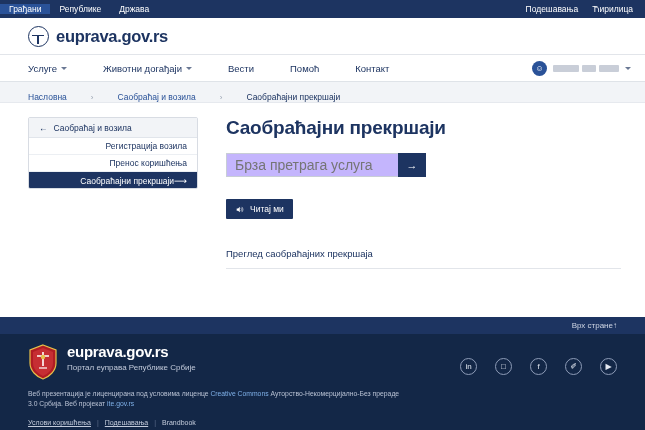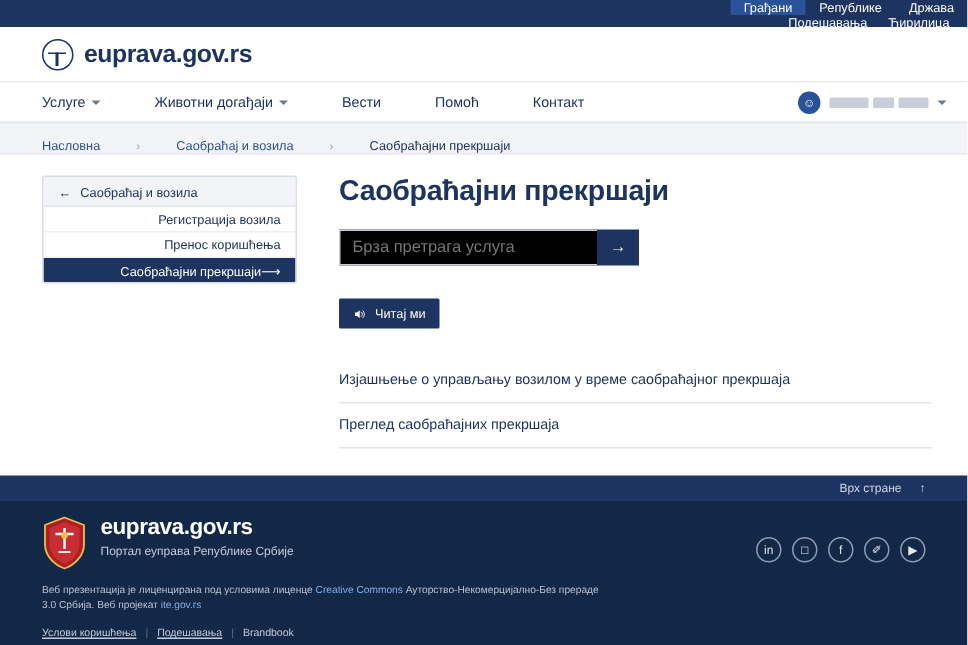--- a/index.html
+++ b/index.html
@@ -11,24 +11,23 @@
     color: #1b2a4a;
     overflow: hidden;
     font-size: 11px;
   }
 
   
   .topbar {
     height: 18px;
     background: #1d3461;
     display: flex;
-    align-items: flex-end;
+    align-items: center;
     color: #ffffff;
     font-size: 8.5px;
-    flex-direction: column;
   }
   .topbar-left { display:flex; align-items:stretch; }
   .topbar-right { margin-left:auto; display:flex; align-items:center; gap:14px; padding-right:12px; }
   .tb-tab {
     display:flex; align-items:center;
     padding: 0 9px;
     color:#ffffff;
     white-space:nowrap;
   }
   .tb-tab.active { background:#2a5298; }
@@ -180,26 +179,26 @@
     font-weight: bold;
     color:#1d3461;
     letter-spacing:-0.2px;
     margin: 0 0 14px 0;
   }
   .searchrow { display:flex; height:24px; margin-bottom: 22px; }
   .search-input {
     width: 172px;
     border:1px solid #c8cdd6;
     border-right:none;
-    font-size:11px;
+    font-size:14px;
     padding: 0 8px;
     color:#5a6274;
     font-family:"Liberation Sans", sans-serif;
     outline:none;
-    background:#000000;
+    background:#c4b5fd;
   }
   .search-btn {
     width: 28px;
     background:#1d3461;
     border:none;
     color:#fff;
     font-size:11px;
     display:flex;align-items:center;justify-content:center;
     cursor:pointer;
   }
@@ -233,21 +232,21 @@
   
   .topof {
     background:#1d3461;
     height:17px;
     display:flex;
     align-items:center;
     justify-content:flex-end;
     padding-right: 28px;
     color:#cfd6e4;
     font-size:8px;
-    gap:12px;
+    gap:0;
   }
   .footer {
     background:#132747;
     color:#ffffff;
     height: 98px;
     padding: 10px 28px 0 28px;
     position:relative;
   }
   .f-top { display:flex; align-items:flex-start; }
   .coat {
@@ -263,21 +262,21 @@
     line-height:1.5;
     margin-top: 9px;
     max-width: 420px;
   }
   .f-desc a { color:#7fb0e8; text-decoration:none; }
   .socials {
     position:absolute;
     right: 28px;
     top: 24px;
     display:flex;
-    gap:7px;
+    gap:18px;
   }
   .soc {
     width:17px;height:17px;border-radius:50%;
     border:1px solid #8e9cb8;
     display:flex;align-items:center;justify-content:center;
     color:#e3e8f1;
     font-size:8px;
   }
   .f-bottom {
     position:absolute;
@@ -387,21 +386,20 @@
 
     <button class="read-btn">
       <svg class="speaker" viewBox="0 0 16 16">
         <path d="M3 6h2.5L8.5 3.3v9.4L5.5 10H3z" fill="#ffffff"></path>
         <path d="M10.2 5.2a3.6 3.6 0 0 1 0 5.6" stroke="#ffffff" stroke-width="1.1" fill="none"></path>
         <path d="M11.9 3.4a6 6 0 0 1 0 9.2" stroke="#ffffff" stroke-width="1.1" fill="none"></path>
       </svg>
       <span>Читај ми</span>
     </button>
 
-    <div class="link-row">Изјашњење о управљању возилом у време саобраћајног прекршаја</div>
     <div class="link-row">Преглед саобраћајних прекршаја</div>
   </div>
 </div>
 
 <div class="topof">
   <span>Врх стране</span>
   <span>↑</span>
 </div>
 
 <div class="footer">

